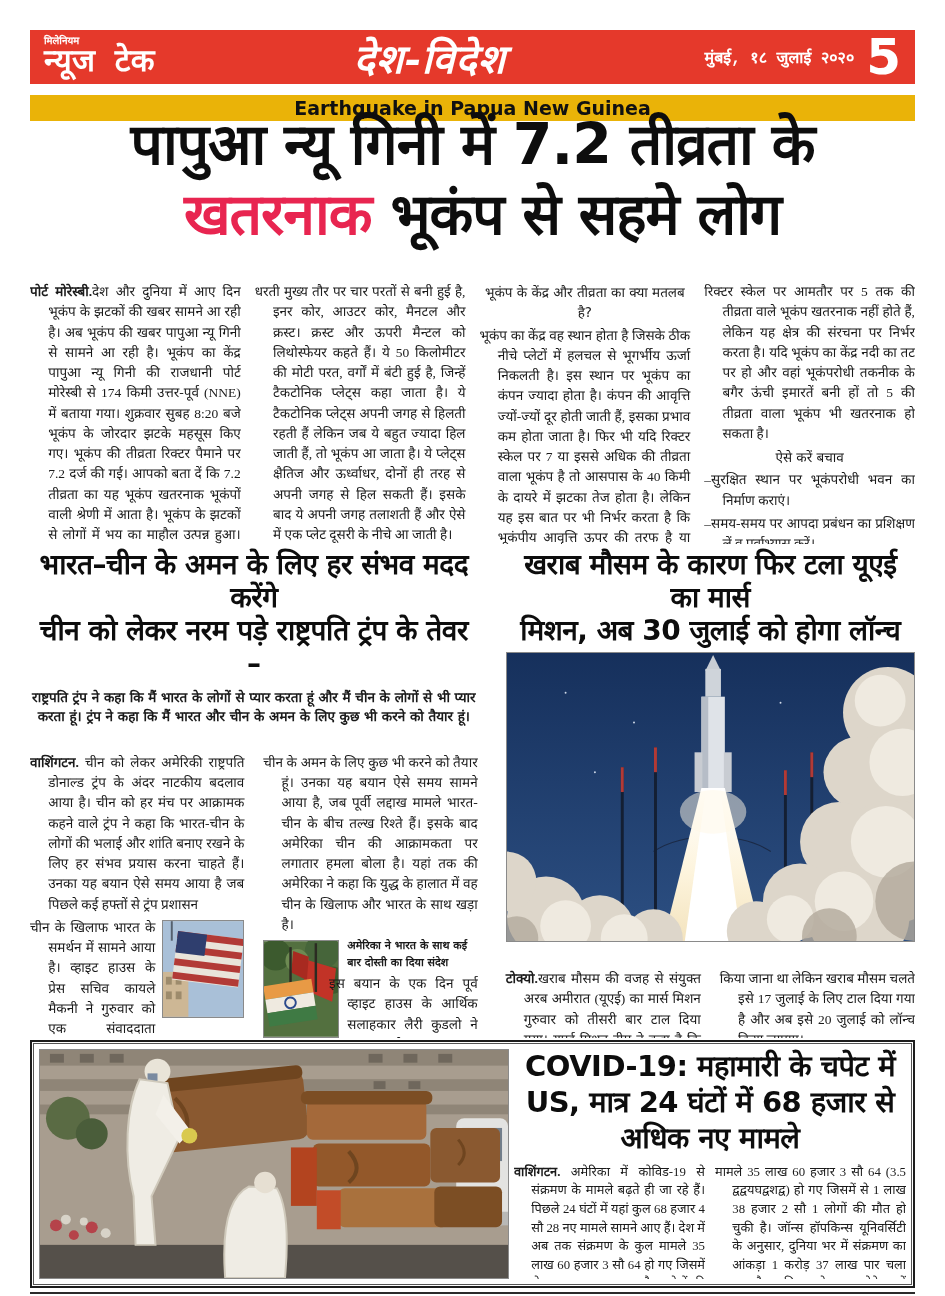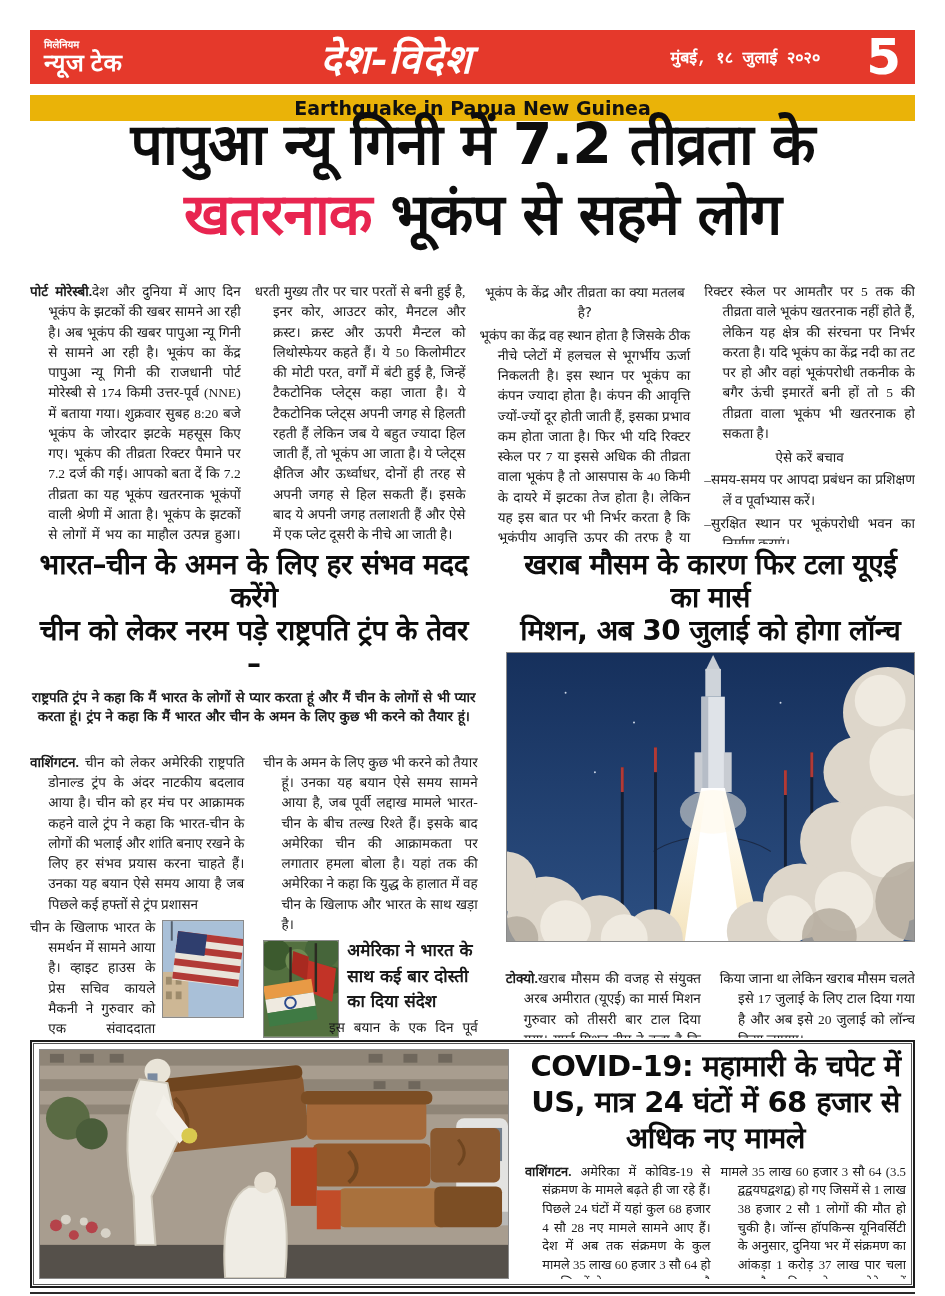--- a/index.html
+++ b/index.html
@@ -1,24 +1,24 @@
 <!DOCTYPE html>
 <html><head>
 <meta charset="utf-8">
 <style>
   html,body{margin:0;padding:0;background:#f4f4f2;}
   .page{position:relative;width:945px;height:1296px;margin:0 auto;background:#ffffff;
         font-family:"Liberation Serif",serif;color:#1a1a1a;overflow:hidden;}
-  .sec{position:absolute;left:30px;right:30px;gap:34px;}
+  .sec{position:absolute;left:30px;right:30px;}
 
   
   #masthead{top:30px;height:54px;background:#e5392b;color:#fff;display:flex;align-items:center;padding:0 14px;box-sizing:border-box;}
   .logo{line-height:1;}
   .logo .small{font-family:"DejaVu Sans",sans-serif;font-size:10px;font-weight:bold;display:block;margin-bottom:1px;}
-  .logo .large{font-family:Liberation Serif, serif;font-size:24px;font-weight:bold;letter-spacing:.5px;}
+  .logo .large{font-family:Liberation Mono, monospace;font-size:31px;font-weight:bold;letter-spacing:.5px;}
   .mast-title{flex:1;text-align:center;font-family:"DejaVu Serif",serif;font-style:italic;font-weight:bold;font-size:40px;letter-spacing:1px;}
   .mast-date{font-family:Liberation Mono, monospace;font-weight:bold;font-size:16px;white-space:nowrap;}
   .page-num{font-family:"DejaVu Sans",sans-serif;font-weight:900;font-size:50px;line-height:.9;margin-left:12px;}
 
   
   #kicker{top:95px;height:26px;background:#eab308;text-align:center;line-height:26px;
           font-family:"DejaVu Sans",sans-serif;font-weight:bold;font-size:19px;color:#111;}
 
   
   #headline{top:110px;height:152px;text-align:center;font-family:"DejaVu Sans",sans-serif;
@@ -35,30 +35,30 @@
 
   
   #middle{top:548px;height:490px;display:flex;gap:12px;overflow:hidden;}
   .mid-left{width:456px;}
   .mid-right{width:417px;padding-left:16px;}
   .mid-head{font-family:"DejaVu Sans",sans-serif;font-weight:900;font-size:28px;line-height:1.18;text-align:center;color:#0d0d0d;letter-spacing:-.5px;}
   .standfirst{font-family:"DejaVu Sans",sans-serif;font-weight:bold;font-size:13.5px;text-align:center;margin:8px 2px 6px;line-height:1.4;}
   .body2col{display:flex;gap:19px;font-size:13.5px;line-height:1.5;text-align:justify;margin-top:27px;}
   .colhalf{flex:1;min-width:0;}
   .colhalf p{margin:0 0 3px;}
-  .subhead-l{font-family:"DejaVu Sans",sans-serif;font-weight:bold;font-size:17px;text-align:left;margin:3px 0;}
+  .subhead-l{font-family:"DejaVu Sans",sans-serif;font-weight:bold;font-size:11px;text-align:left;margin:3px 0;}
   .photo{border:1px solid #8a8a8a;box-sizing:border-box;overflow:hidden;background:#ccc;}
   .float-r{float:right;margin:2px 0 3px 7px;}
   .float-l{float:left;margin:2px 8px 3px 0;}
   .rocket-photo{width:100%;height:290px;margin:5px 0 8px;}
   .photo svg{display:block;width:100%;height:100%;}
 
   
   #covid{top:1040px;height:248px;border:2px solid #1d1d1d;box-shadow:inset 0 0 0 1px #fff,inset 0 0 0 2px #555;
-         box-sizing:border-box;padding:7px;display:flex;gap:16px;background:#fff;overflow:hidden;}
+         box-sizing:border-box;padding:7px;display:flex;gap:5px;background:#fff;overflow:hidden;}
   .covid-photo{width:470px;height:100%;flex:0 0 auto;}
   .covid-right{flex:1;min-width:0;display:flex;flex-direction:column;}
   .covid-headline{font-family:"DejaVu Sans",sans-serif;font-weight:900;font-size:29px;line-height:1.24;text-align:center;color:#0d0d0d;letter-spacing:-.5px;}
   .covid-body{margin-top:6px;display:flex;gap:10px;font-size:12.8px;line-height:1.45;text-align:justify;flex:1;overflow:hidden;}
 
   
   #footer-rule{top:1292px;height:6px;border-top:2px solid #2b2b2b;border-bottom:1px solid #2b2b2b;}
 </style>
 </head>
 <body>
@@ -92,22 +92,22 @@
 
     </div>
     <div class="qcol">
       <p class="subhead-c">भूकंप के केंद्र और तीव्रता का क्या मतलब है?</p>
       <p class="hang">भूकंप का केंद्र वह स्थान होता है जिसके ठीक नीचे प्लेटों में हलचल से भूगर्भीय ऊर्जा निकलती है। इस स्थान पर भूकंप का कंपन ज्यादा होता है। कंपन की आवृत्ति ज्यों-ज्यों दूर होती जाती हैं, इसका प्रभाव कम होता जाता है। फिर भी यदि रिक्टर स्केल पर 7 या इससे अधिक की तीव्रता वाला भूकंप है तो आसपास के 40 किमी के दायरे में झटका तेज होता है। लेकिन यह इस बात पर भी निर्भर करता है कि भूकंपीय आवृत्ति ऊपर की तरफ है या दायरे में। यदि कंपन की आवृत्ति ऊपर को है तो कम क्षेत्र प्रभावित होगा।</p>
 
     </div>
     <div class="qcol">
       <p class="hang">रिक्टर स्केल पर आमतौर पर 5 तक की तीव्रता वाले भूकंप खतरनाक नहीं होते हैं, लेकिन यह क्षेत्र की संरचना पर निर्भर करता है। यदि भूकंप का केंद्र नदी का तट पर हो और वहां भूकंपरोधी तकनीक के बगैर ऊंची इमारतें बनी हों तो 5 की तीव्रता वाला भूकंप भी खतरनाक हो सकता है।</p>
       <p class="subhead-c">ऐसे करें बचाव</p>
+      <p class="hang">–सुरक्षित स्थान पर भूकंपरोधी भवन का निर्माण कराएं।</p>
       <p class="hang">–समय-समय पर आपदा प्रबंधन का प्रशिक्षण लें व पूर्वाभ्यास करें।</p>
-      <p class="hang">–सुरक्षित स्थान पर भूकंपरोधी भवन का निर्माण कराएं।</p>
 
     </div>
   </div>
 
   <div class="sec" id="middle">
 
     <div class="mid-left">
       <div class="mid-head">
         <div>भारत–चीन के अमन के लिए हर संभव मदद करेंगे</div>
         <div>चीन को लेकर नरम पड़े राष्ट्रपति ट्रंप के तेवर –</div>

